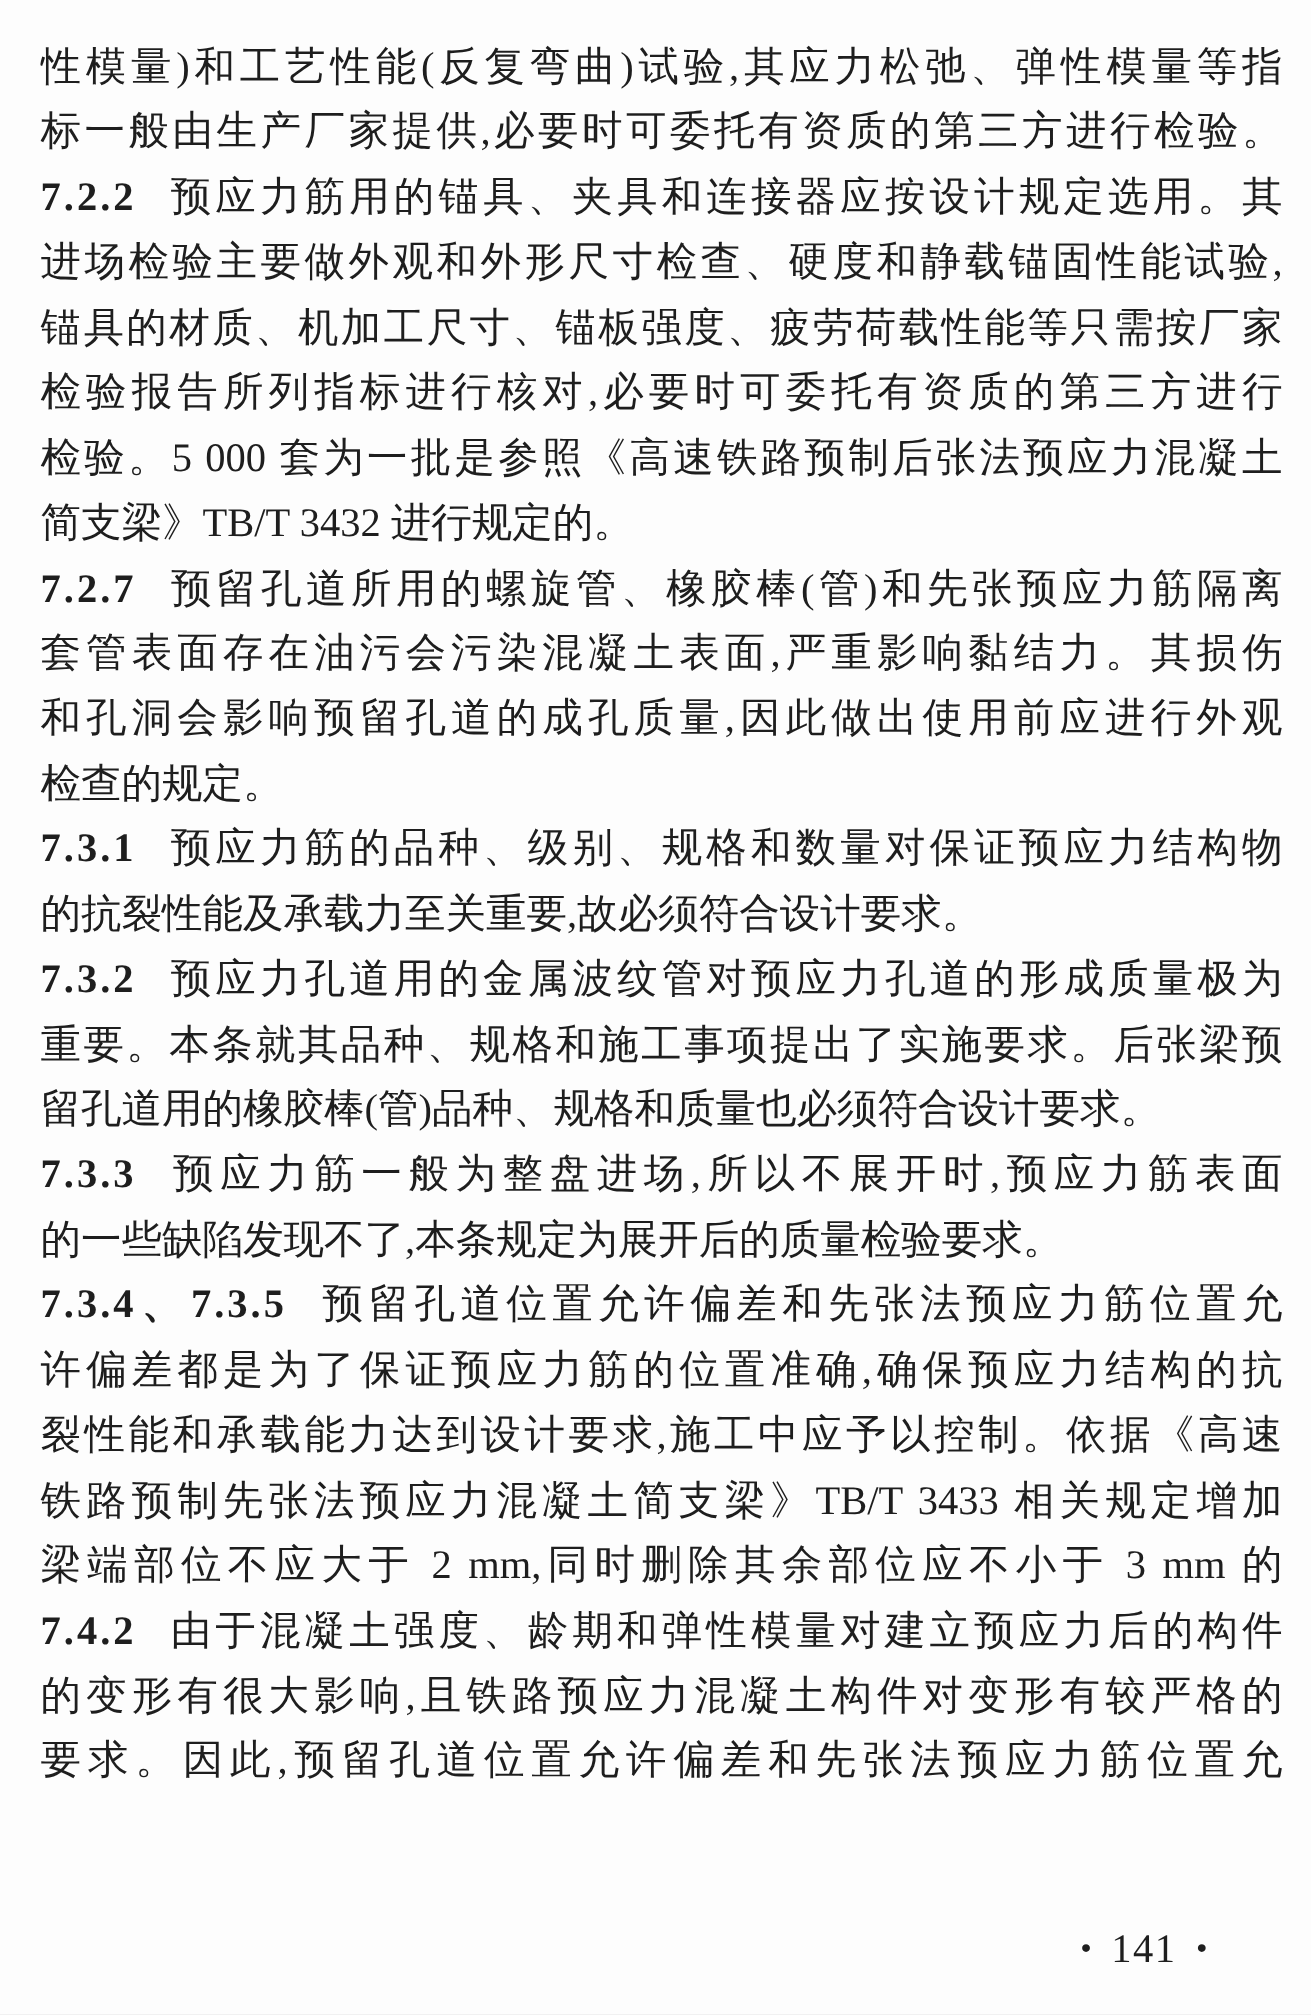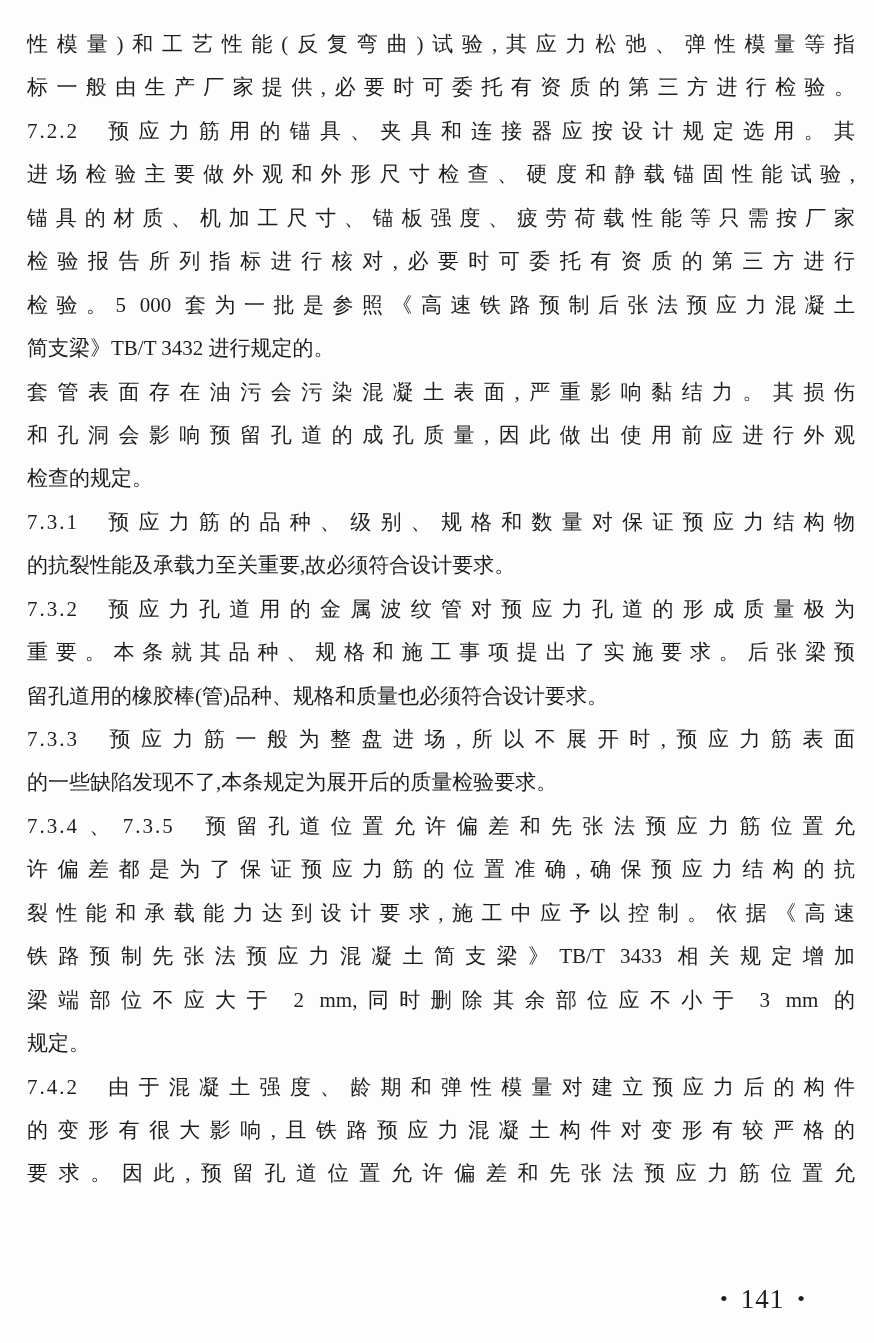--- a/index.html
+++ b/index.html
@@ -19,34 +19,34 @@
   }
   .textblock {
     position: absolute;
     left: 27px;
     top: 23px;
     width: 828px;
   }
   .line {
     height: 43.45px;
     line-height: 43.45px;
-    font-size: 21px;
+    font-size: 27px;
     text-align: justify;
     text-align-last: justify;
     -moz-text-align-last: justify;
     text-justify: inter-character;
     overflow: hidden;
     white-space: normal;
   }
   .line.para-end {
     text-align-last: left;
     -moz-text-align-last: left;
   }
   .sec-num {
-    font-weight: normal;
+    font-weight: bold;
     letter-spacing: 2px;
     margin-right: 20px;
     font-family: "Liberation Serif", "DejaVu Serif", serif;
   }
   .pagenum {
     position: absolute;
     right: 56px;
     bottom: 28px;
     font-size: 27px;
     color: #1e1e1e;
@@ -67,36 +67,36 @@
 <div class="page">
   <div class="textblock" id="textblock">
       <div class="line">性模量)和工艺性能(反复弯曲)试验,其应力松弛、弹性模量等指</div>
       <div class="line">标一般由生产厂家提供,必要时可委托有资质的第三方进行检验。</div>
       <div class="line"><span class="sec-num">7.2.2</span><span>预应力筋用的锚具、夹具和连接器应按设计规定选用。其</span></div>
       <div class="line">进场检验主要做外观和外形尺寸检查、硬度和静载锚固性能试验,</div>
       <div class="line">锚具的材质、机加工尺寸、锚板强度、疲劳荷载性能等只需按厂家</div>
       <div class="line">检验报告所列指标进行核对,必要时可委托有资质的第三方进行</div>
       <div class="line">检验。5 000 套为一批是参照《高速铁路预制后张法预应力混凝土</div>
       <div class="line para-end">简支梁》TB/T 3432 进行规定的。</div>
+      <div class="line"><span class="sec-num">7.2.7</span><span>预留孔道所用的螺旋管、橡胶棒(管)和先张预应力筋隔离</span></div>
       <div class="line">套管表面存在油污会污染混凝土表面,严重影响黏结力。其损伤</div>
       <div class="line">和孔洞会影响预留孔道的成孔质量,因此做出使用前应进行外观</div>
       <div class="line para-end">检查的规定。</div>
       <div class="line"><span class="sec-num">7.3.1</span><span>预应力筋的品种、级别、规格和数量对保证预应力结构物</span></div>
       <div class="line para-end">的抗裂性能及承载力至关重要,故必须符合设计要求。</div>
       <div class="line"><span class="sec-num">7.3.2</span><span>预应力孔道用的金属波纹管对预应力孔道的形成质量极为</span></div>
       <div class="line">重要。本条就其品种、规格和施工事项提出了实施要求。后张梁预</div>
       <div class="line para-end">留孔道用的橡胶棒(管)品种、规格和质量也必须符合设计要求。</div>
       <div class="line"><span class="sec-num">7.3.3</span><span>预应力筋一般为整盘进场,所以不展开时,预应力筋表面</span></div>
       <div class="line para-end">的一些缺陷发现不了,本条规定为展开后的质量检验要求。</div>
       <div class="line"><span class="sec-num">7.3.4、7.3.5</span><span>预留孔道位置允许偏差和先张法预应力筋位置允</span></div>
       <div class="line">许偏差都是为了保证预应力筋的位置准确,确保预应力结构的抗</div>
       <div class="line">裂性能和承载能力达到设计要求,施工中应予以控制。依据《高速</div>
       <div class="line">铁路预制先张法预应力混凝土简支梁》TB/T 3433 相关规定增加</div>
       <div class="line">梁端部位不应大于 2 mm,同时删除其余部位应不小于 3 mm 的</div>
-      <div class="line para-end">规定。</div>
       <div class="line"><span class="sec-num">7.4.2</span><span>由于混凝土强度、龄期和弹性模量对建立预应力后的构件</span></div>
       <div class="line">的变形有很大影响,且铁路预应力混凝土构件对变形有较严格的</div>
       <div class="line">要求。因此,预留孔道位置允许偏差和先张法预应力筋位置允</div>
     </div>
   <div class="pagenum">
     <span class="dot">•</span><span class="num-val">141</span><span class="dot">•</span>
   </div>
 </div>
 
 </body></html>

